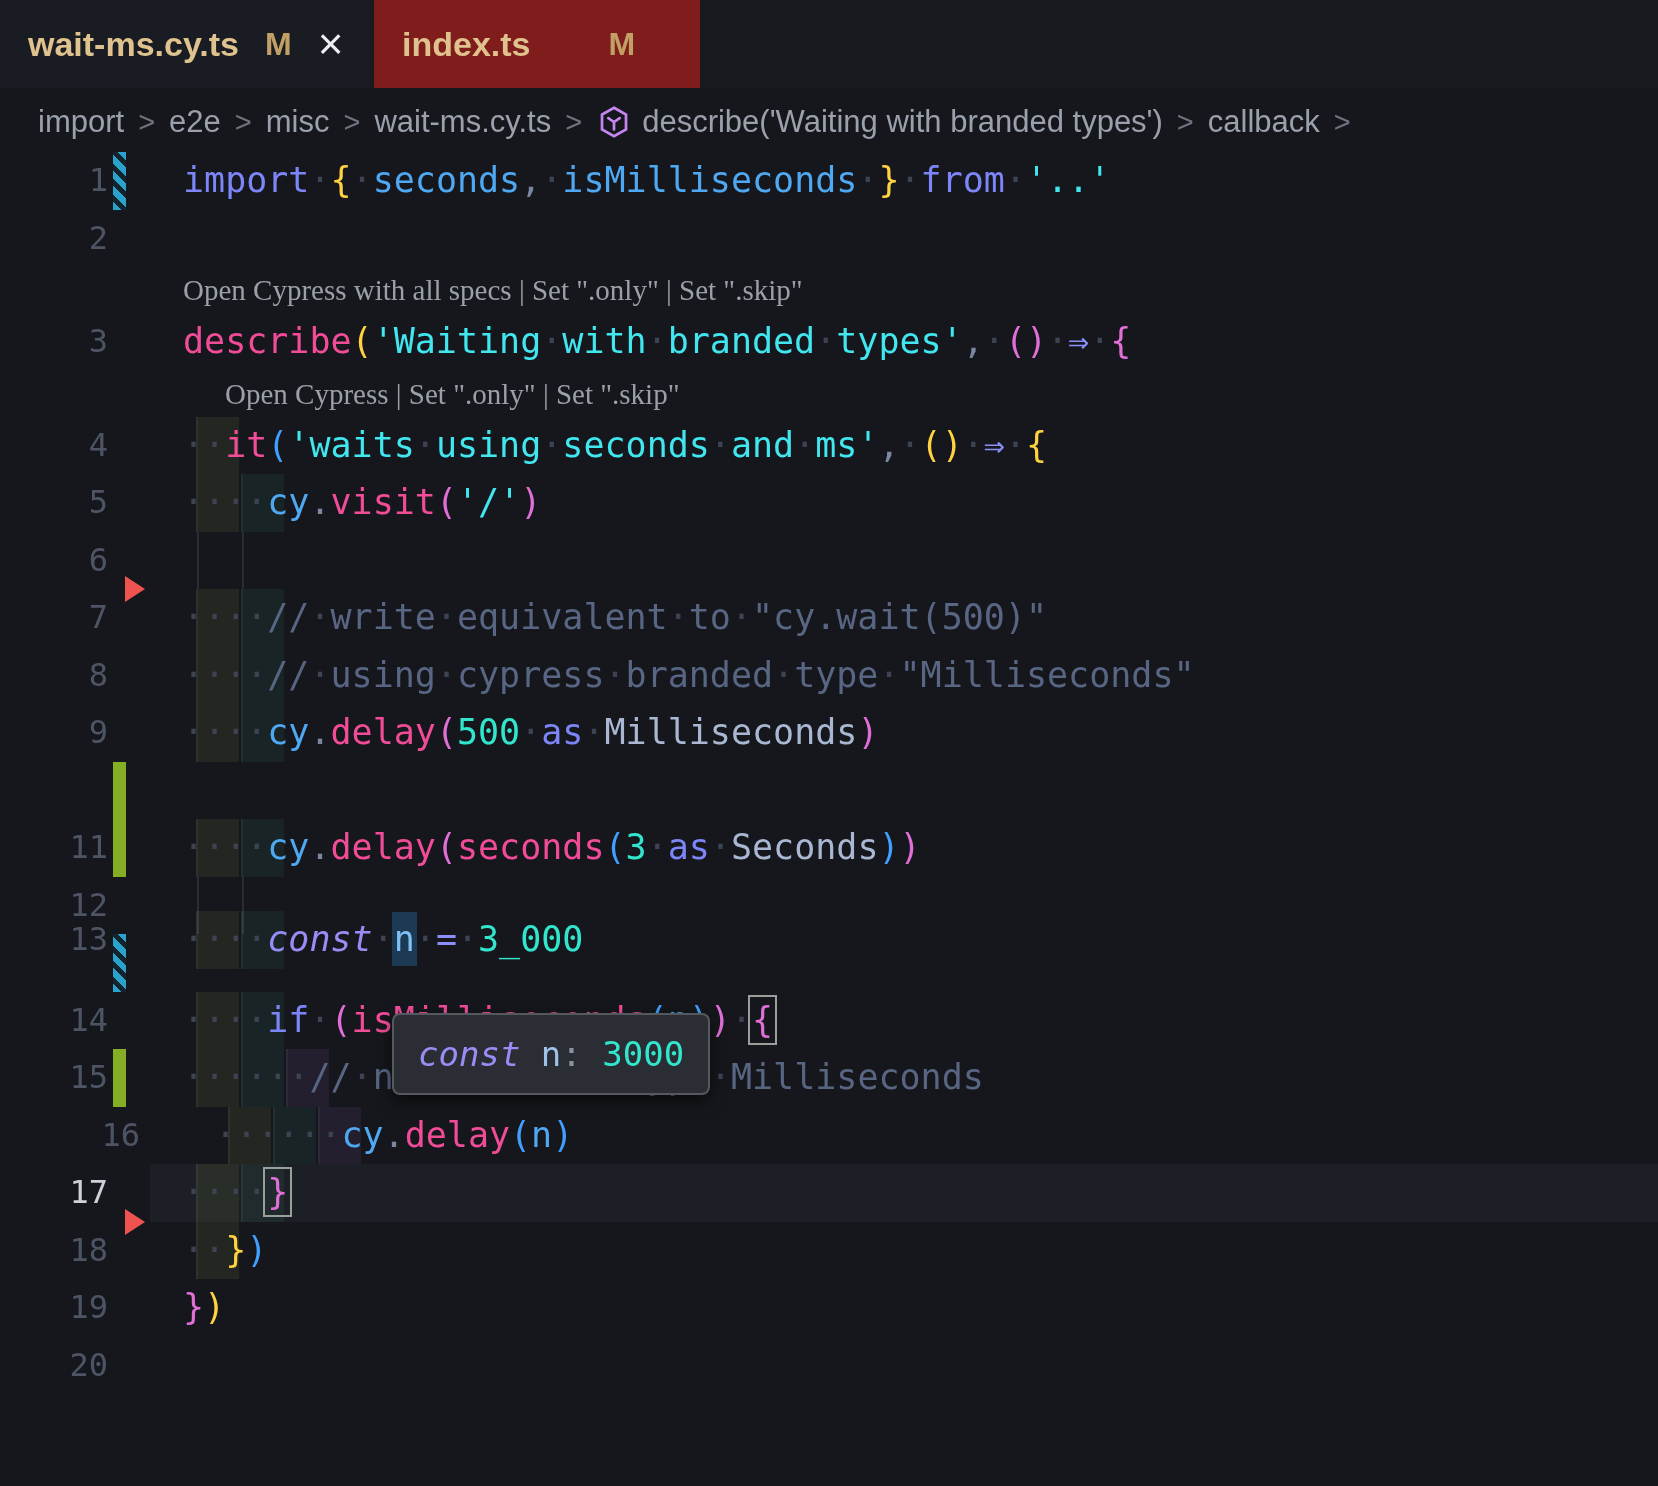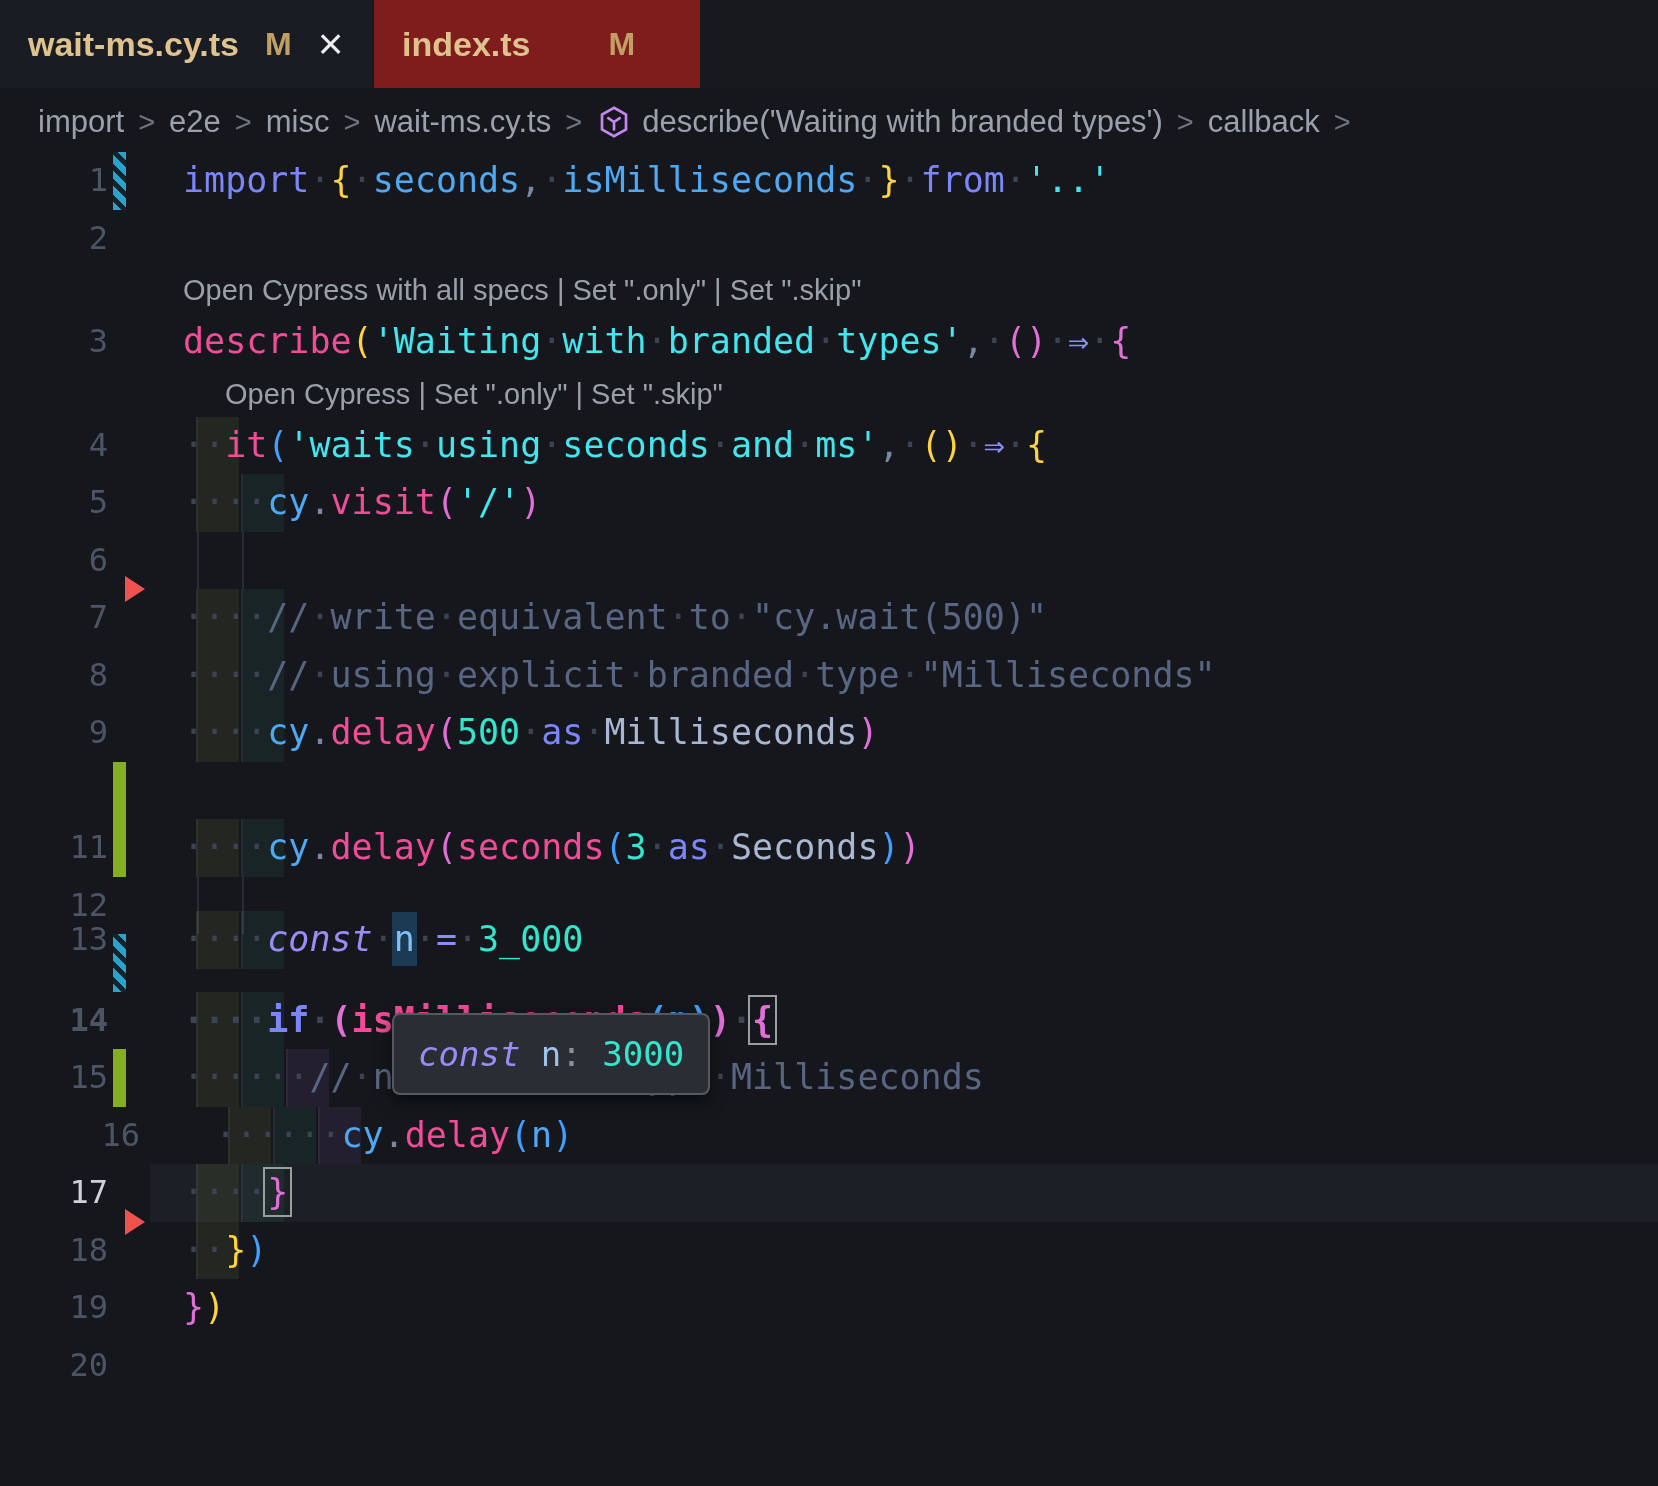--- a/index.html
+++ b/index.html
@@ -21,21 +21,21 @@
   .bc-item{margin-right:14px;cursor:pointer;}
   .bc-sep{margin-right:14px;color:#6e7580;font-size:29px;}
   .bc-icon{margin-right:10px;display:inline-flex;align-items:center;}
   
   .editor{position:absolute;top:155px;left:0;width:100%;height:1331px;}
   .row{position:absolute;left:0;width:100%;}
   .lnum{position:absolute;left:0;top:0;width:108px;text-align:right;color:#4d5565;
         font-size:32px;line-height:inherit;}
   .lnum.cur{color:#ccd1da;}
   .code-text{position:absolute;left:183px;top:0;white-space:pre;font-size:35px;line-height:inherit;}
-  .lens-text{position:absolute;top:0;white-space:pre;font-family:Liberation Sans, sans-serif;
+  .lens-text{position:absolute;top:0;white-space:pre;font-family:Liberation Serif, serif;
              font-size:29px;color:#9aa0a9;line-height:inherit;}
   .lens-text .lens-link{cursor:pointer;}
   .kw{color:#7d86f8;} .kwi{color:#998df5;font-style:italic;} .fn{color:#f14c98;}
   .var{color:#4fa8f2;} .typ{color:#a9b7d3;} .str{color:#41e6ef;} .num{color:#31e6cd;}
   .cm{color:#586683;} .pn{color:#7b87a1;} .op{color:#8a90f8;} .ws{color:#3c4454;}
   .b1{color:#ffd23f;} .b2{color:#e06fd8;} .b3{color:#3fa0ff;}
   .b2m{color:#e06fd8;position:relative;}
   .b2m::after{content:"";position:absolute;left:-4px;right:-4px;top:-5px;bottom:-5px;
               border:2px solid #99a09b;}
   .varhl{color:#7fc0f5;background:#1d3a55;padding:7px 2px;margin:-7px -2px;}
@@ -128,21 +128,21 @@
       <div class="row" style="top: 434px; height: 57.5px; line-height: 57.5px;">
         <div class="tint" style="left: 196px; width: 41px; top: 0px; height: 100%; background: rgba(190, 200, 90, 0.09); border-left: 2px solid rgba(255, 255, 255, 0.05);"></div>
         <div class="tint" style="left: 241px; width: 41px; top: 0px; height: 100%; background: rgba(90, 210, 170, 0.07); border-left: 2px solid rgba(255, 255, 255, 0.05);"></div>
         <span class="lnum">7</span>
         <span class="code-text"><span class="ws">····</span><span class="cm">//</span><span class="ws">·</span><span class="cm">write</span><span class="ws">·</span><span class="cm">equivalent</span><span class="ws">·</span><span class="cm">to</span><span class="ws">·</span><span class="cm">"cy.wait(500)"</span></span>
       </div>
       <div class="row" style="top: 491.5px; height: 57.5px; line-height: 57.5px;">
         <div class="tint" style="left: 196px; width: 41px; top: 0px; height: 100%; background: rgba(190, 200, 90, 0.09); border-left: 2px solid rgba(255, 255, 255, 0.05);"></div>
         <div class="tint" style="left: 241px; width: 41px; top: 0px; height: 100%; background: rgba(90, 210, 170, 0.07); border-left: 2px solid rgba(255, 255, 255, 0.05);"></div>
         <span class="lnum">8</span>
-        <span class="code-text"><span class="ws">····</span><span class="cm">//</span><span class="ws">·</span><span class="cm">using</span><span class="ws">·</span><span class="cm">explicit</span><span class="ws">·</span><span class="cm">branded</span><span class="ws">·</span><span class="cm">type</span><span class="ws">·</span><span class="cm">"Milliseconds"</span></span>
+        <span class="code-text"><span class="ws">····</span><span class="cm">//</span><span class="ws">·</span><span class="cm">using</span><span class="ws">·</span><span class="cm">cypress</span><span class="ws">·</span><span class="cm">branded</span><span class="ws">·</span><span class="cm">type</span><span class="ws">·</span><span class="cm">"Milliseconds"</span></span>
       </div>
       <div class="row" style="top: 549px; height: 57.5px; line-height: 57.5px;">
         <div class="tint" style="left: 196px; width: 41px; top: 0px; height: 100%; background: rgba(190, 200, 90, 0.09); border-left: 2px solid rgba(255, 255, 255, 0.05);"></div>
         <div class="tint" style="left: 241px; width: 41px; top: 0px; height: 100%; background: rgba(90, 210, 170, 0.07); border-left: 2px solid rgba(255, 255, 255, 0.05);"></div>
         <span class="lnum">9</span>
         <span class="code-text"><span class="ws">····</span><span class="var">cy</span><span class="pn">.</span><span class="fn">delay</span><span class="b2">(</span><span class="num">500</span><span class="ws">·</span><span class="kw">as</span><span class="ws">·</span><span class="typ">Milliseconds</span><span class="b2">)</span></span>
       </div>
       <div class="row" style="top: 664px; height: 57.5px; line-height: 57.5px;">
         <div class="tint" style="left: 196px; width: 41px; top: 0px; height: 100%; background: rgba(190, 200, 90, 0.09); border-left: 2px solid rgba(255, 255, 255, 0.05);"></div>
         <div class="tint" style="left: 241px; width: 41px; top: 0px; height: 100%; background: rgba(90, 210, 170, 0.07); border-left: 2px solid rgba(255, 255, 255, 0.05);"></div>
@@ -154,21 +154,21 @@
         <div class="guide" style="left: 242px; top: 0px; height: 100%;"></div>
         <span class="lnum">12</span>
         <span class="code-text"></span>
       </div>
       <div class="row" style="top: 756px; height: 57.5px; line-height: 57.5px; text-decoration: underline;">
         <div class="tint" style="left: 196px; width: 41px; top: 0px; height: 100%; background: rgba(190, 200, 90, 0.09); border-left: 2px solid rgba(255, 255, 255, 0.05);"></div>
         <div class="tint" style="left: 241px; width: 41px; top: 0px; height: 100%; background: rgba(90, 210, 170, 0.07); border-left: 2px solid rgba(255, 255, 255, 0.05);"></div>
         <span class="lnum">13</span>
         <span class="code-text"><span class="ws">····</span><span class="kwi">const</span><span class="ws">·</span><span class="varhl">n</span><span class="ws">·</span><span class="op">=</span><span class="ws">·</span><span class="num">3_000</span></span>
       </div>
-      <div class="row" style="top: 836.5px; height: 57.5px; line-height: 57.5px; font-weight: bold;">
+      <div class="row" style="top: 836.5px; height: 57.5px; line-height: 57.5px;">
         <div class="tint" style="left: 196px; width: 41px; top: 0px; height: 100%; background: rgba(190, 200, 90, 0.09); border-left: 2px solid rgba(255, 255, 255, 0.05);"></div>
         <div class="tint" style="left: 241px; width: 41px; top: 0px; height: 100%; background: rgba(90, 210, 170, 0.07); border-left: 2px solid rgba(255, 255, 255, 0.05);"></div>
         <span class="lnum">14</span>
         <span class="code-text"><span class="ws">····</span><span class="kw">if</span><span class="ws">·</span><span class="b2">(</span><span class="fn">isMilliseconds</span><span class="b3">(</span><span class="var">n</span><span class="b3">)</span><span class="b2">)</span><span class="ws">·</span><span class="b2m">{</span></span>
       </div>
       <div class="row" style="top: 894px; height: 57.5px; line-height: 57.5px;">
         <div class="tint" style="left: 196px; width: 41px; top: 0px; height: 100%; background: rgba(190, 200, 90, 0.09); border-left: 2px solid rgba(255, 255, 255, 0.05);"></div>
         <div class="tint" style="left: 241px; width: 41px; top: 0px; height: 100%; background: rgba(90, 210, 170, 0.07); border-left: 2px solid rgba(255, 255, 255, 0.05);"></div>
         <div class="tint" style="left: 286px; width: 41px; top: 0px; height: 100%; background: rgba(170, 110, 220, 0.1); border-left: 2px solid rgba(255, 255, 255, 0.05);"></div>
         <span class="lnum">15</span>

